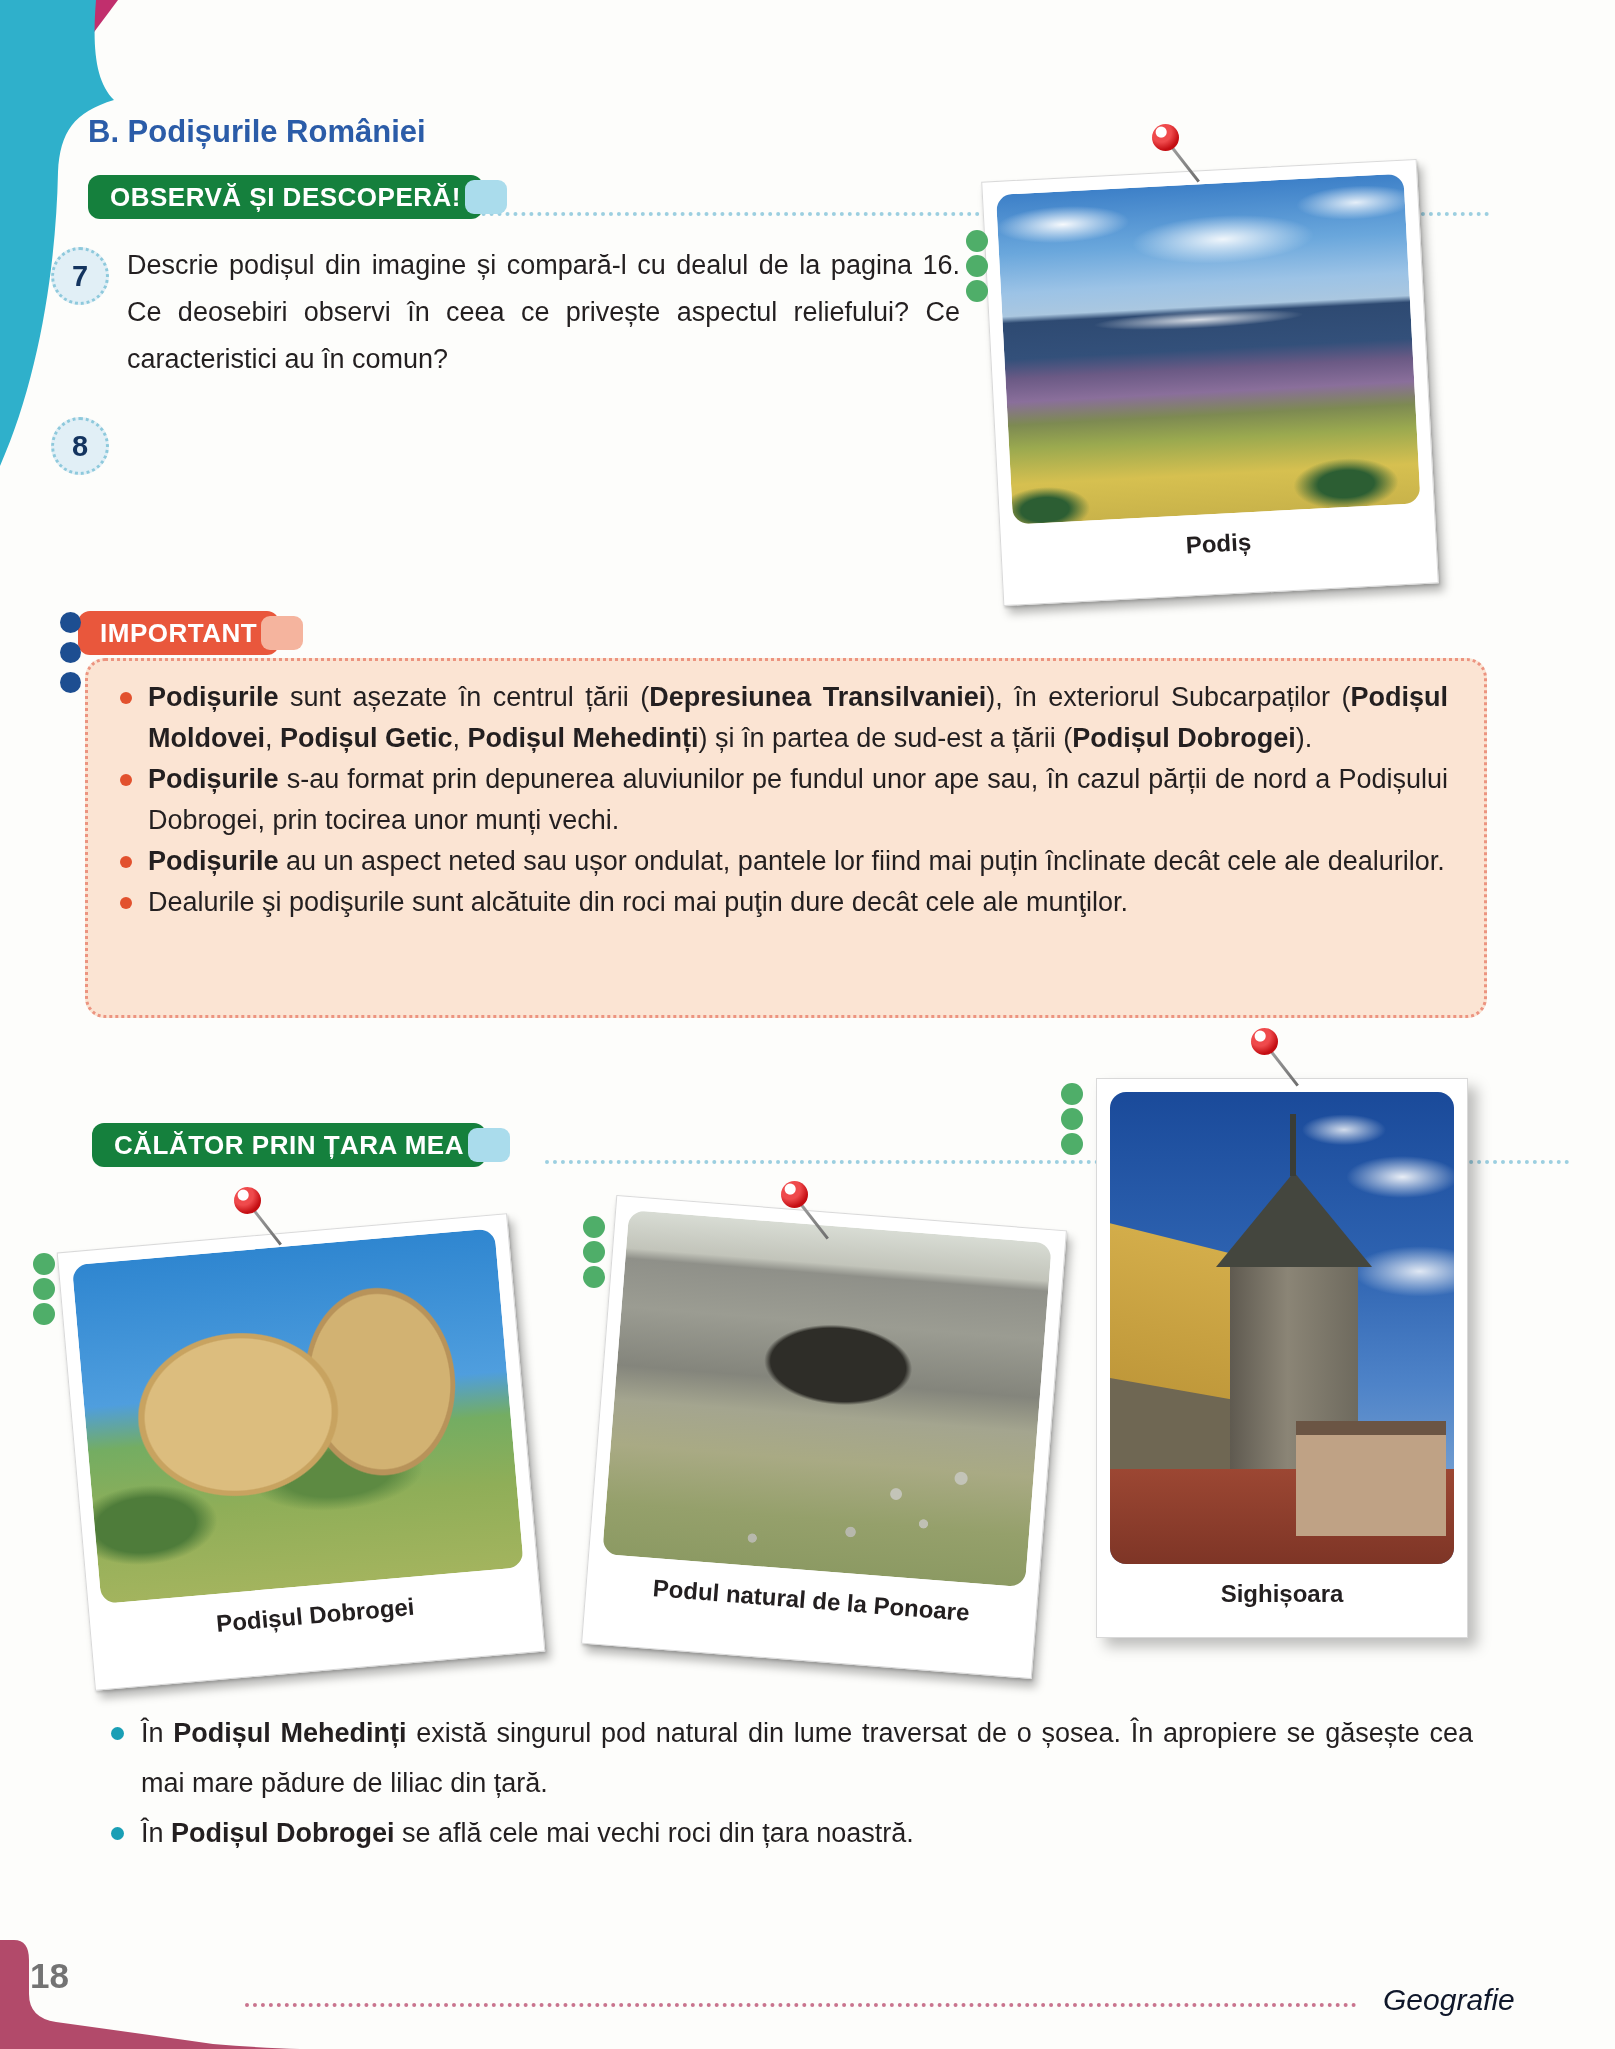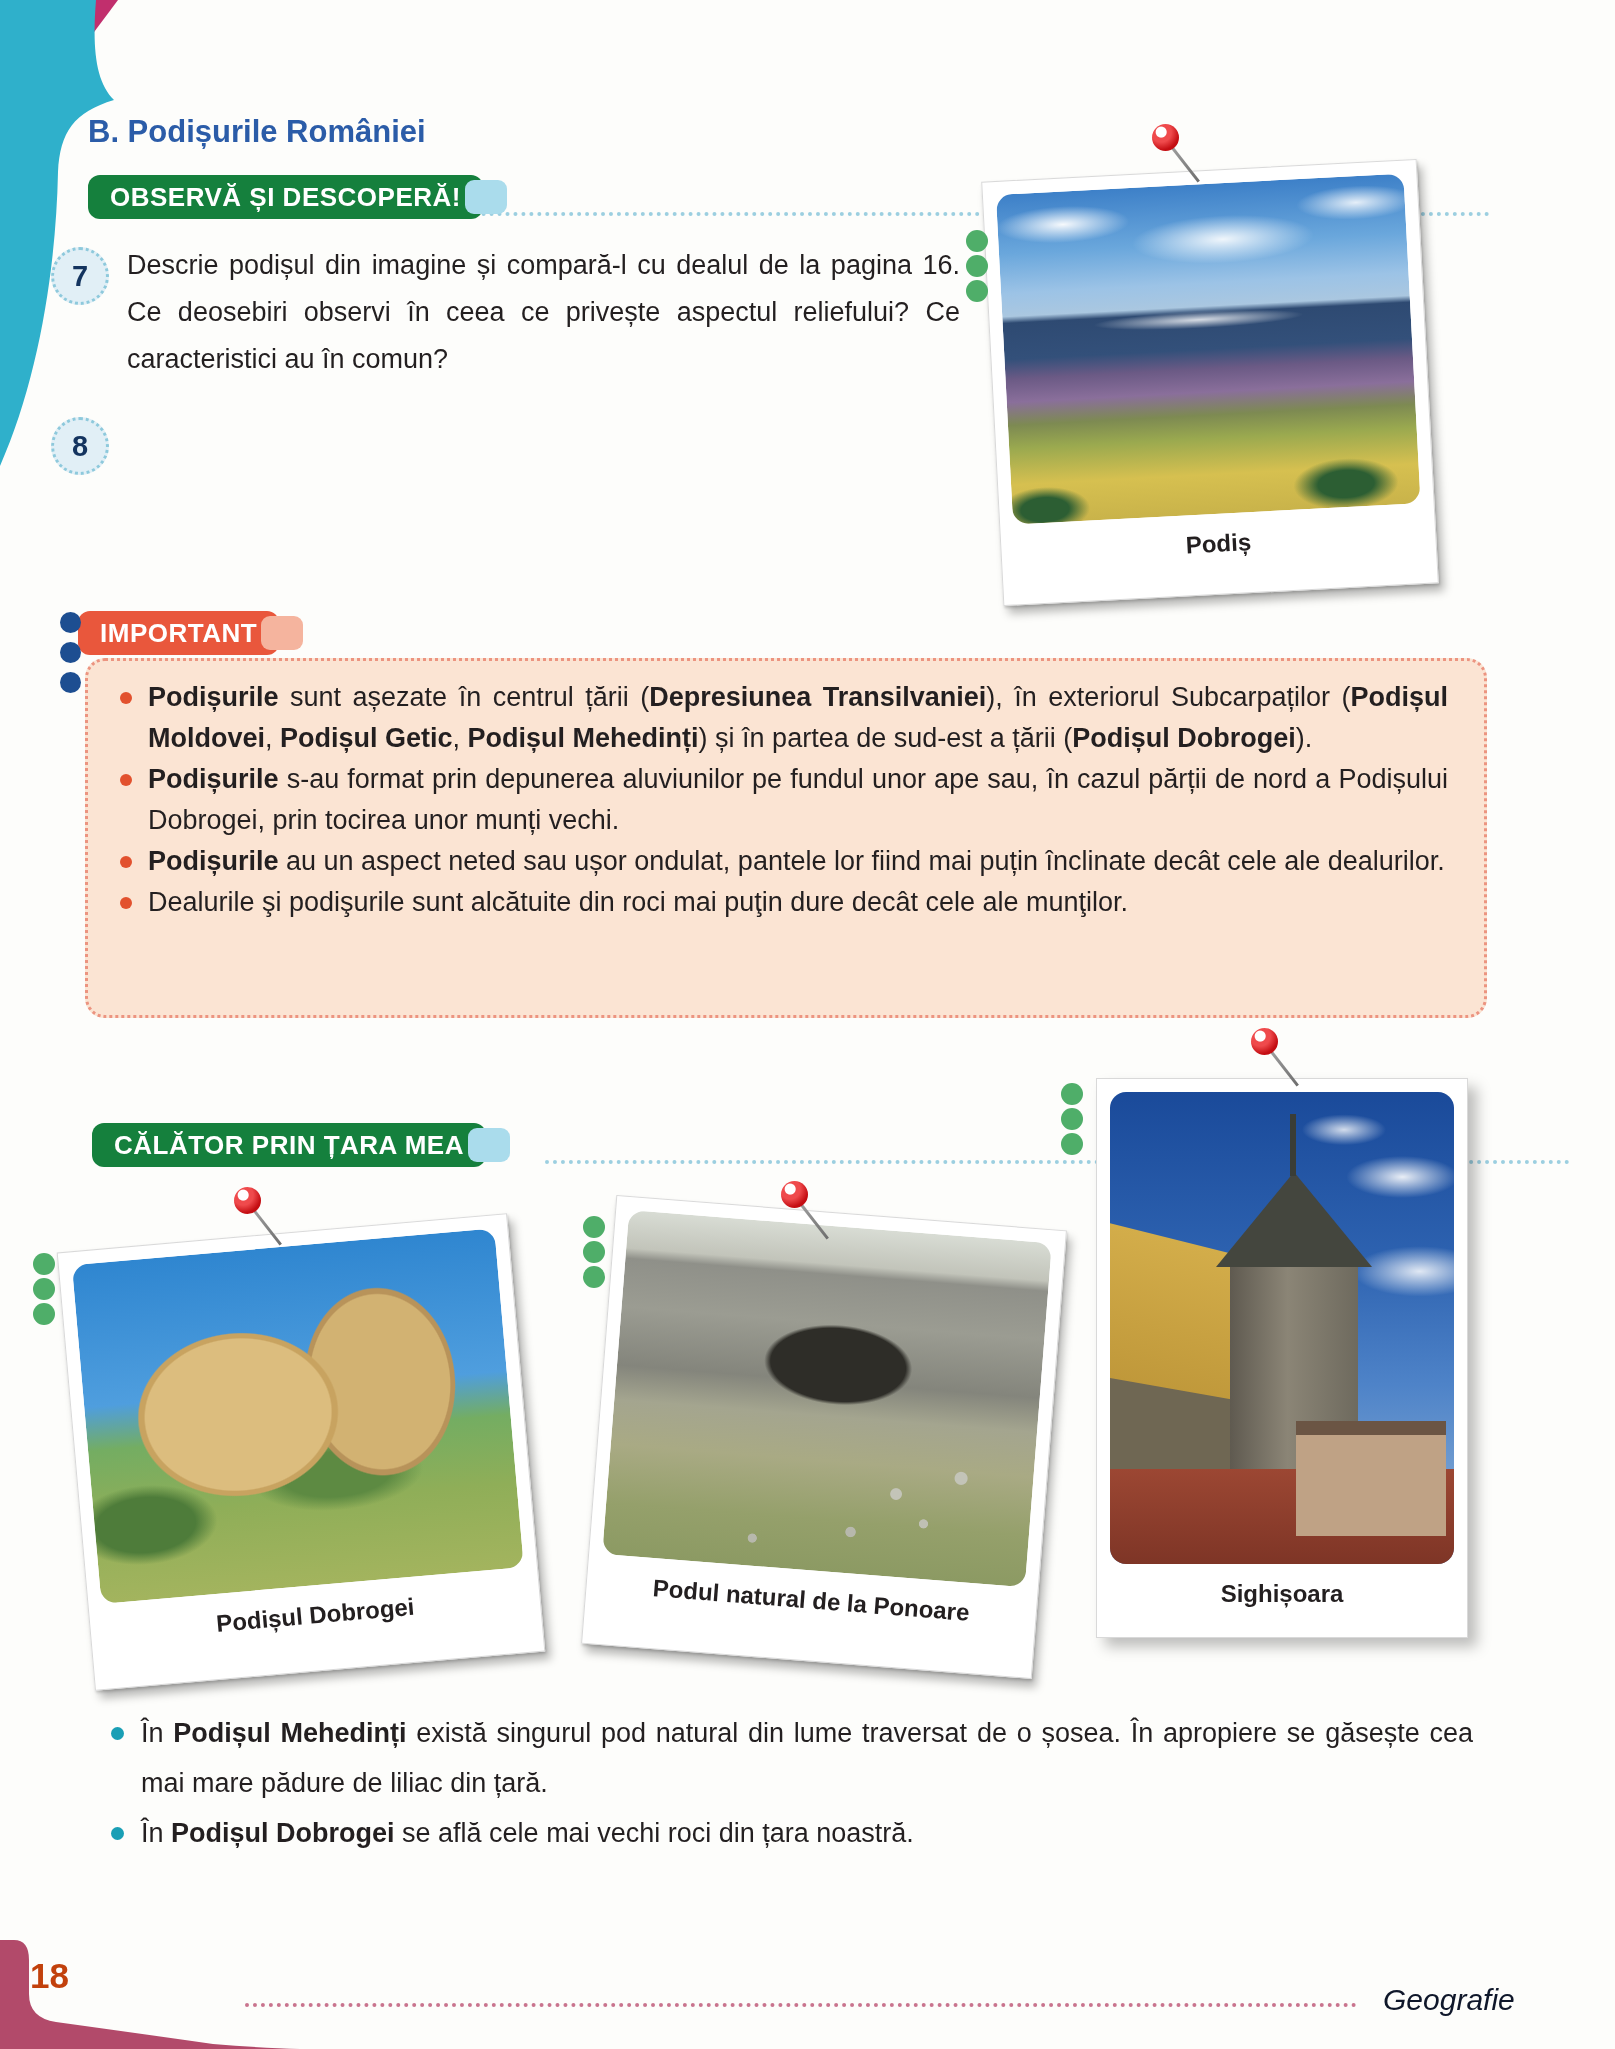--- a/index.html
+++ b/index.html
@@ -121,21 +121,21 @@
   #pin-podis{ left:1152px; top:124px;}
   #pin-dobrogei{ left:234px; top:1187px;}
   #pin-ponoare{ left:781px; top:1181px;}
   #pin-sighisoara{ left:1251px; top:1028px;}
   
   .facts{ position:absolute; left:105px; top:1708px; width:1368px; list-style:none;}
   .facts li{ position:relative; padding-left:36px; font-size:27px; line-height:50px; text-align:justify;}
   .facts li::before{ content:""; position:absolute; left:6px; top:19px;
     width:13px; height:13px; border-radius:50%; background:#1a9fb5;}
   
-  .page-number{ position:absolute; left:30px; top:1956px; font-size:35px; font-weight:bold; color:#c2410c; z-index:3;}
+  .page-number{ position:absolute; left:30px; top:1956px; font-size:35px; font-weight:bold; color:#737373; z-index:3;}
   .footer-label{ position:absolute; left:1383px; top:1983px; font-size:30px; font-style:italic; color:#0f172a;}
 </style>
 </head>
 <body>
 
 <div class="page">
 
   <div class="corner-magenta"></div>
   <svg class="corner-teal" width="130" height="470" viewBox="0 0 130 470">
     <path d="M0 0 H96 C92 50 96 82 114 100 C74 112 60 132 58 172 C56 270 38 380 0 466 Z" fill="#2fb0cb"></path>

